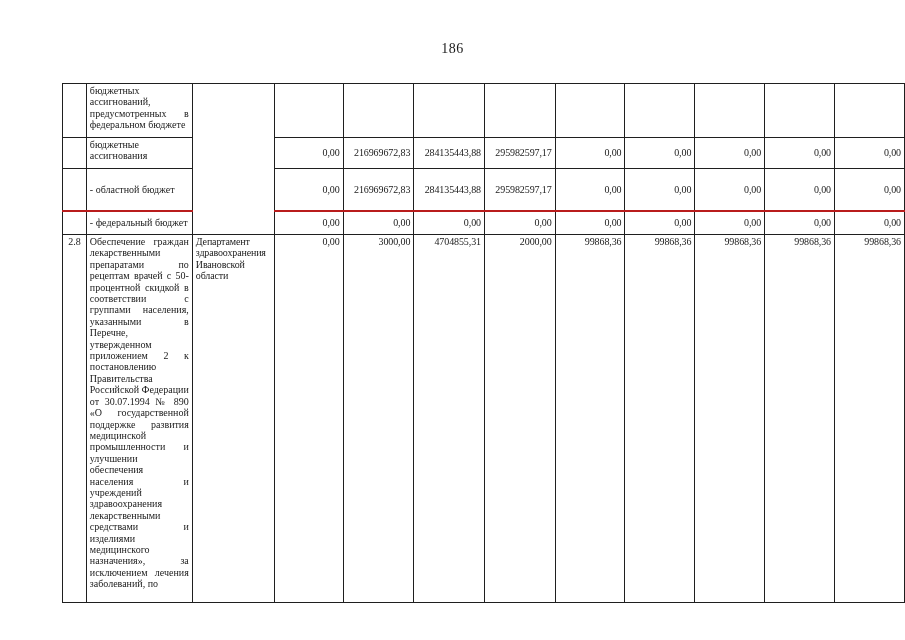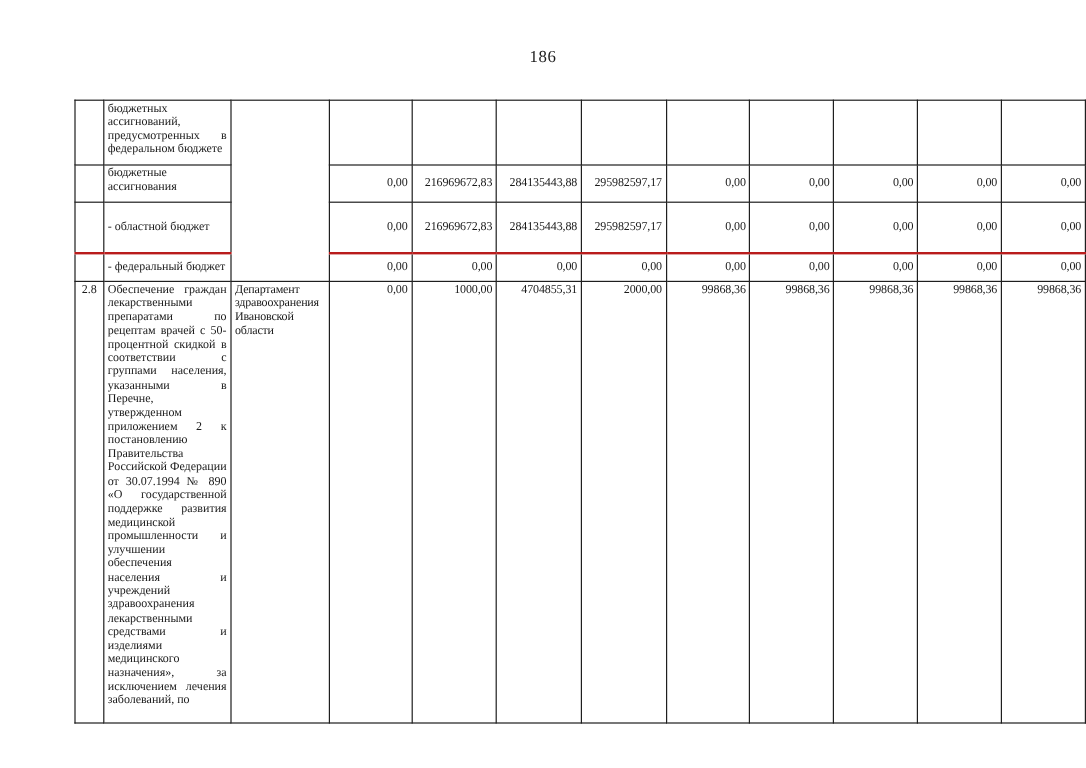--- a/index.html
+++ b/index.html
@@ -137,21 +137,21 @@
           <td class="col-val">0,00</td>
           <td class="col-val">0,00</td>
           <td class="col-val">0,00</td>
           <td class="col-val">0,00</td>
         </tr>
         <tr class="row-main">
           <td class="col-num">2.8</td>
           <td class="col-name">Обеспечение граждан лекарственными препаратами по рецептам врачей с 50-процентной скидкой в соответствии с группами населения, указанными в Перечне, утвержденном приложением 2 к постановлению Правительства Российской Федерации от 30.07.1994 № 890 «О государственной поддержке развития медицинской промышленности и улучшении обеспечения населения и учреждений здравоохранения лекарственными средствами и изделиями медицинского назначения», за исключением лечения заболеваний, по</td>
           <td class="col-exec">Департамент здравоохранения Ивановской области</td>
           <td class="col-val">0,00</td>
-          <td class="col-val">1000,00</td>
+          <td class="col-val">3000,00</td>
           <td class="col-val">4704855,31</td>
           <td class="col-val">2000,00</td>
           <td class="col-val">99868,36</td>
           <td class="col-val">99868,36</td>
           <td class="col-val">99868,36</td>
           <td class="col-val">99868,36</td>
           <td class="col-val">99868,36</td>
         </tr>
       </tbody>
   </table>

